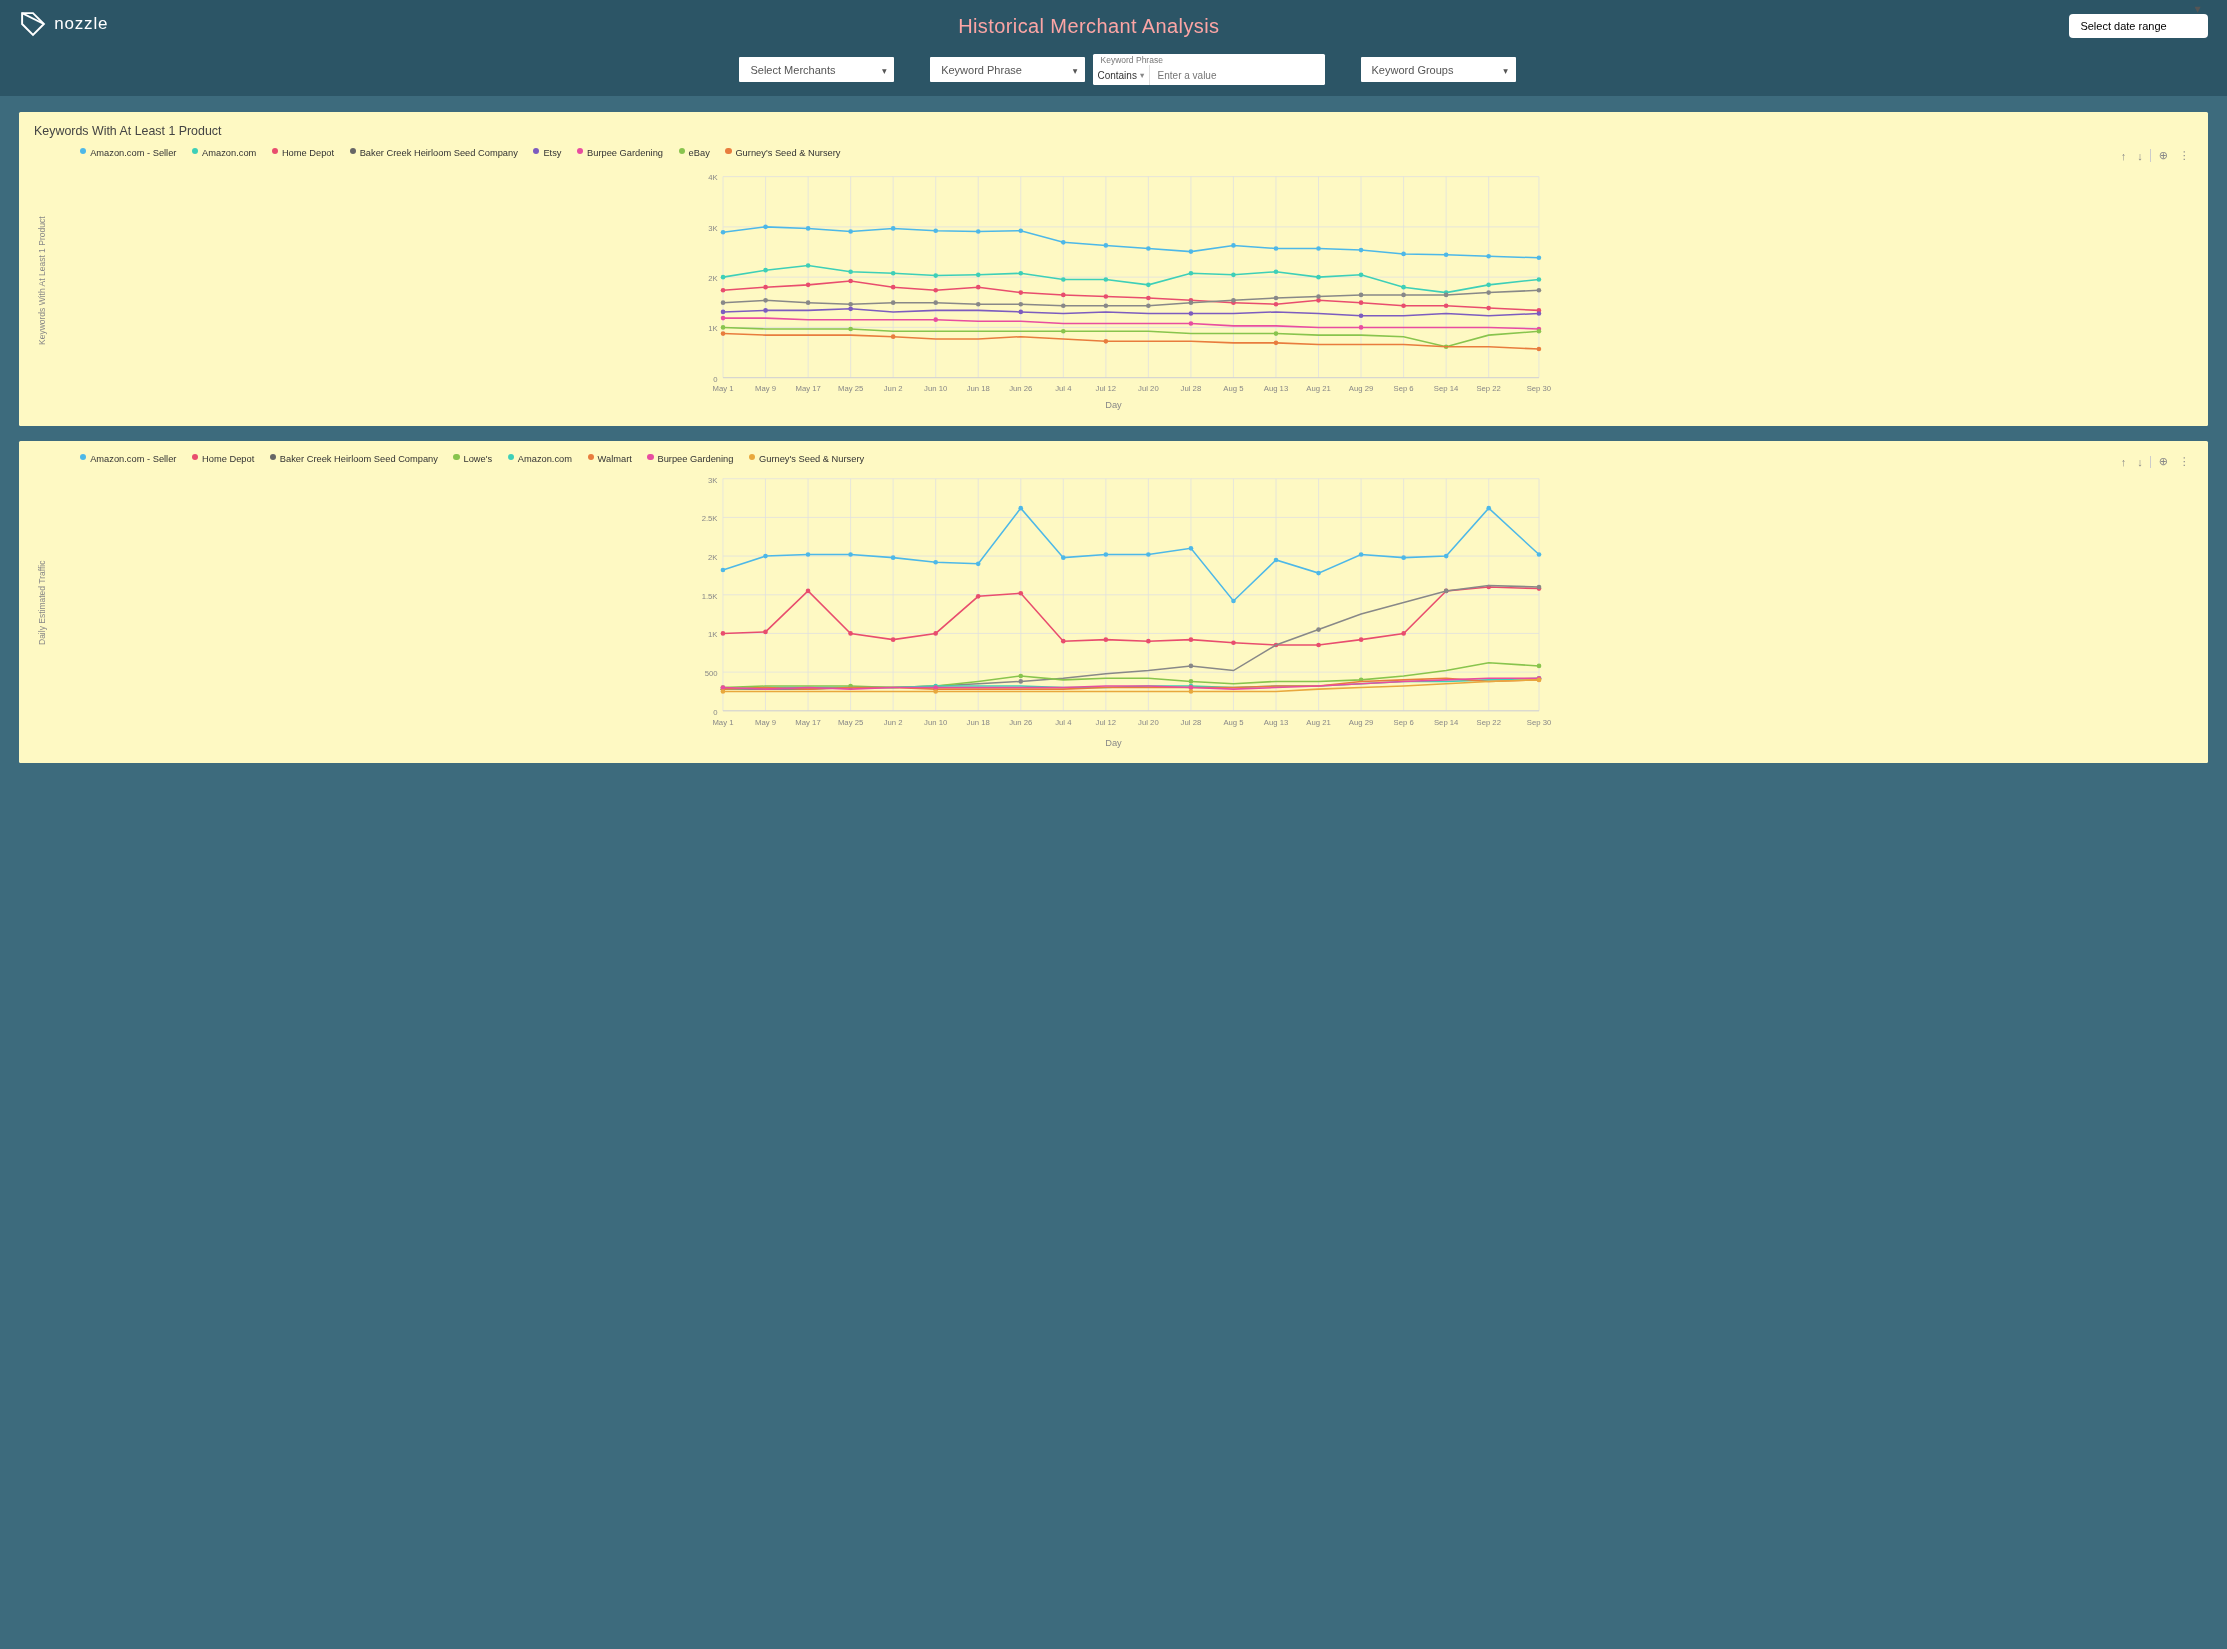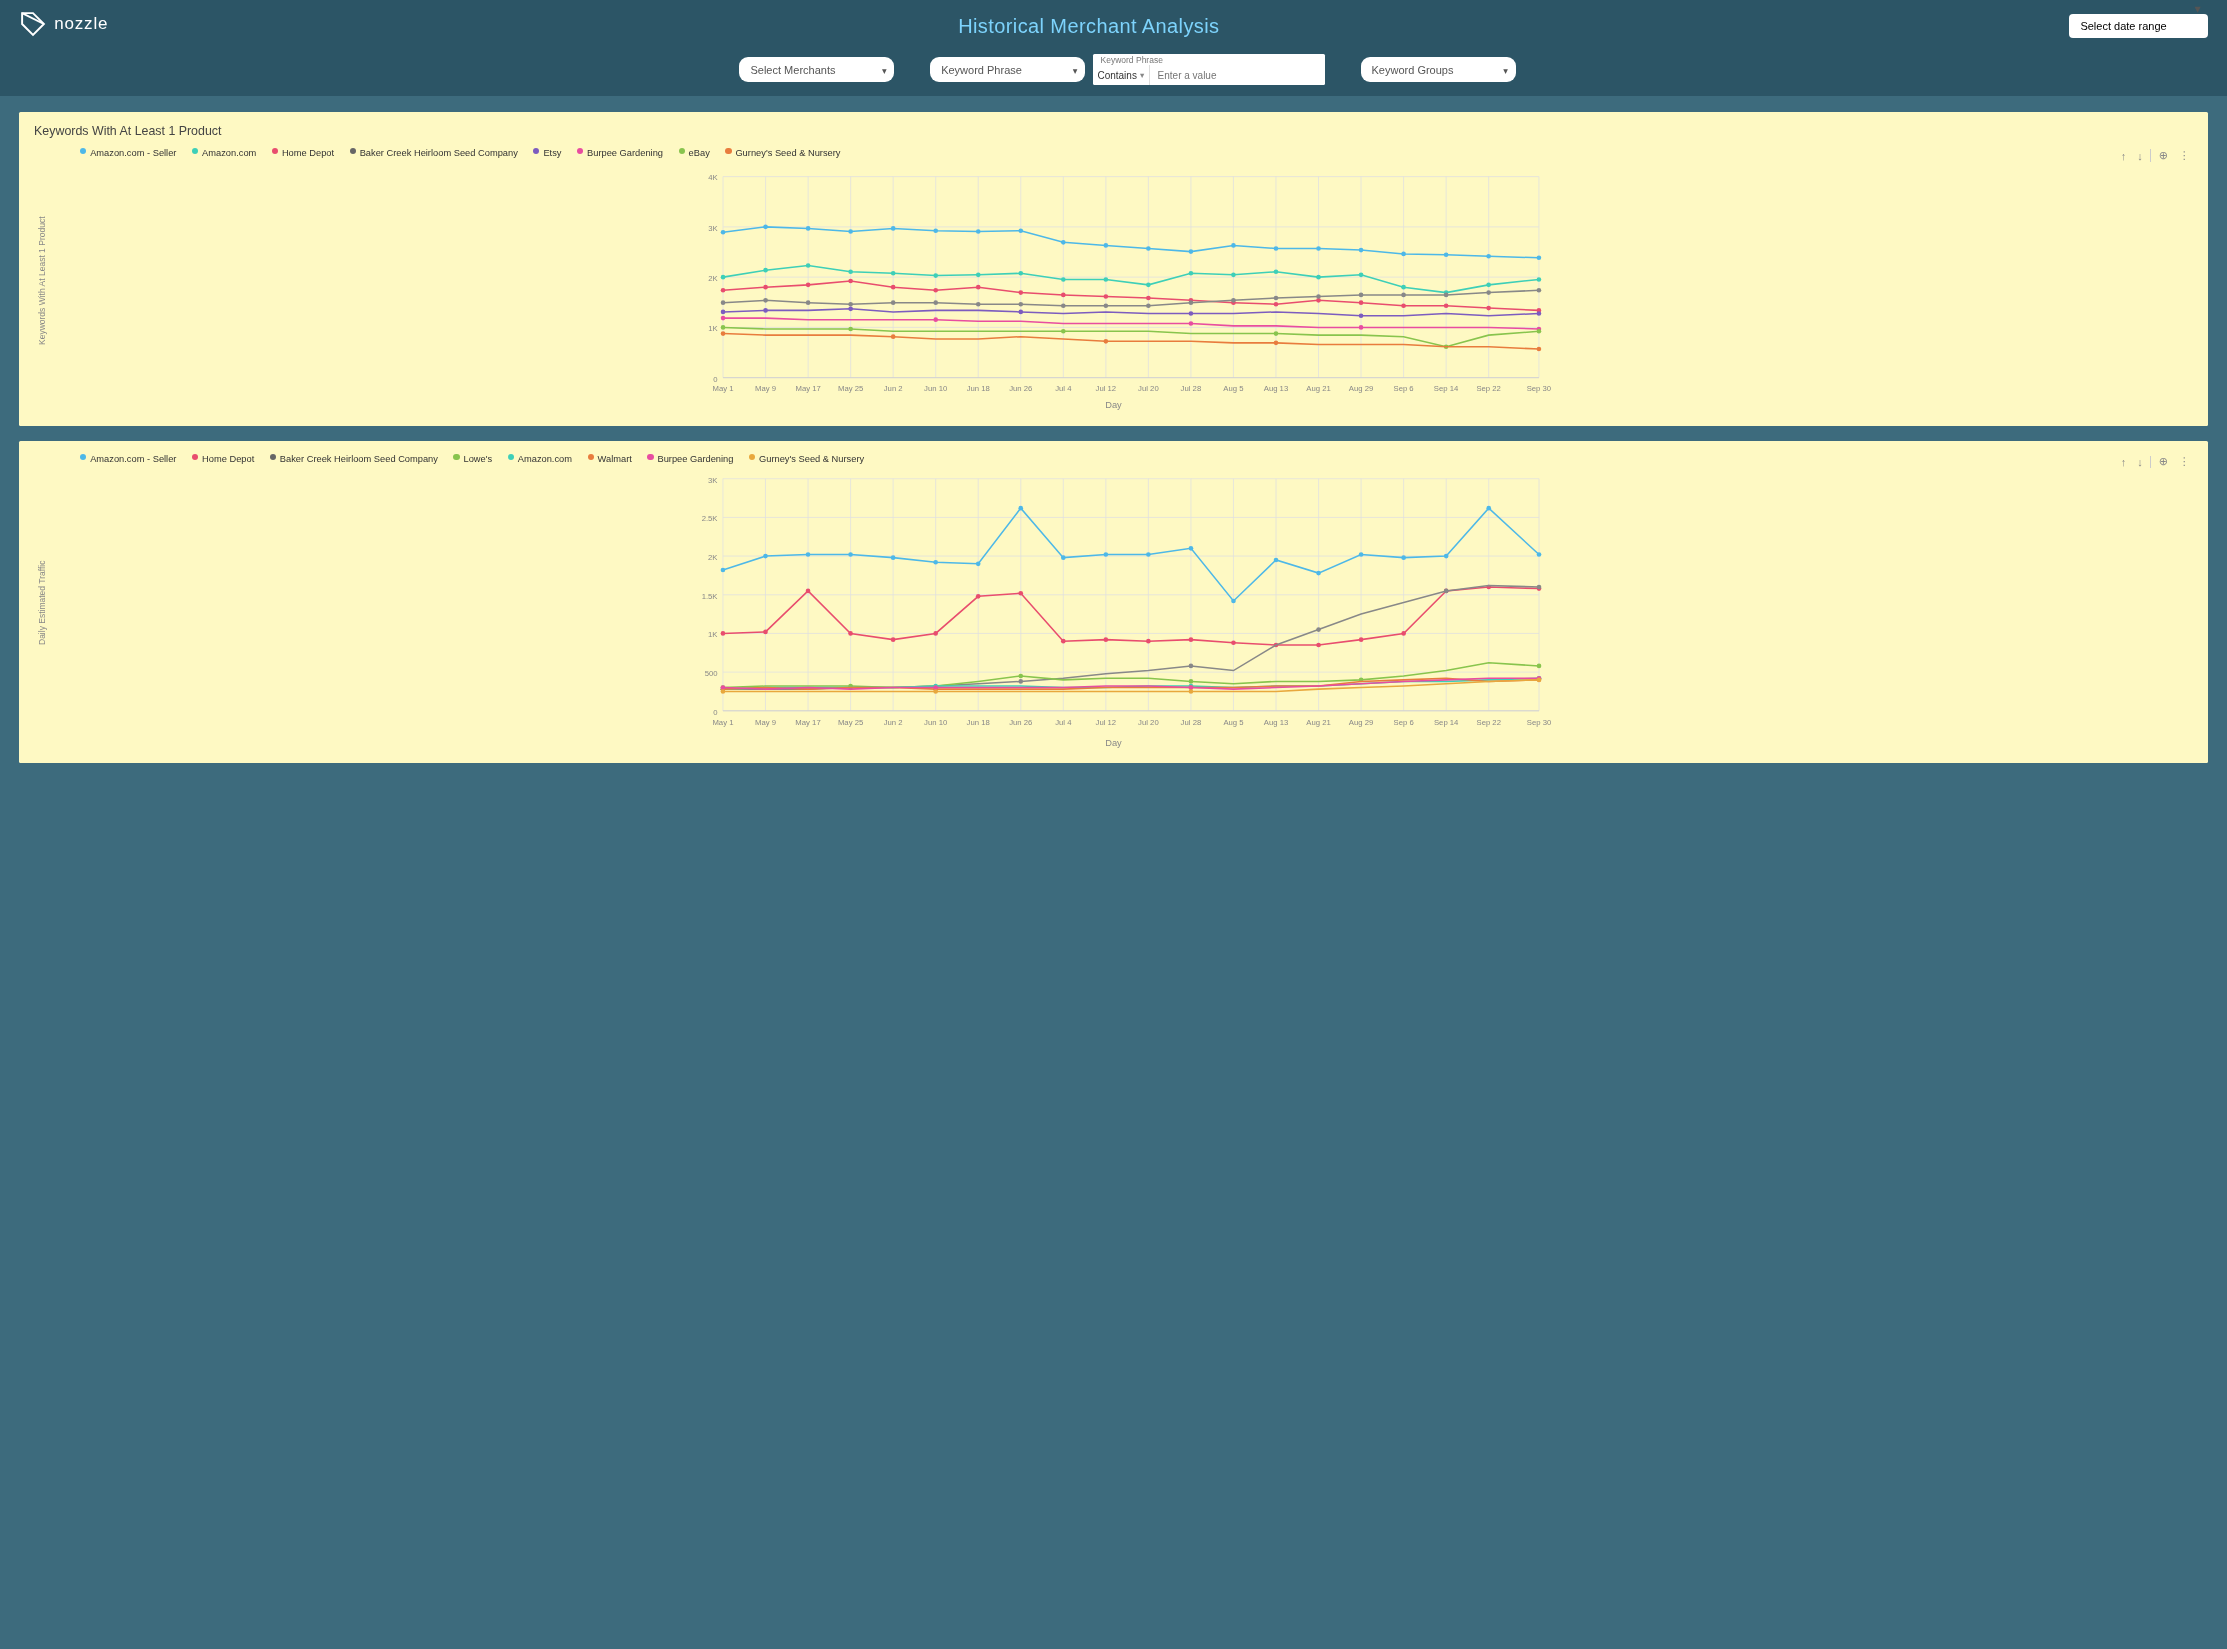--- a/index.html
+++ b/index.html
@@ -26,21 +26,21 @@
       width: 28px;
       height: 28px;
     }
     .logo-text {
       color: white;
       font-size: 17px;
       font-weight: 300;
       letter-spacing: 0.8px;
     }
     .header-title {
-      color: #7dd3fc;
+      color: #fca5a5;
       font-size: 20px;
       font-weight: 300;
       letter-spacing: 0.4px;
     }
     .date-range-select {
       background: white;
       border: none;
       padding: 6.2px 28px 6.2px 11px;
       font-size: 11px;
       border-radius: 4px;
@@ -83,21 +83,21 @@
       transform: translateY(-50%);
       pointer-events: none;
       color: #555;
       font-size: 9.3px;
     }
     .filter-select {
       background: white;
       border: none;
       padding: 6.2px 28px 6.2px 11px;
       font-size: 11px;
-      border-radius: 9px;
+      border-radius: 1px;
       min-width: 155px;
       appearance: none;
       cursor: pointer;
       color: #555;
       margin-left: 28px;
     }
     .keyword-phrase-filter {
       background: white;
       border: none;
       border-radius: 1.5px;

